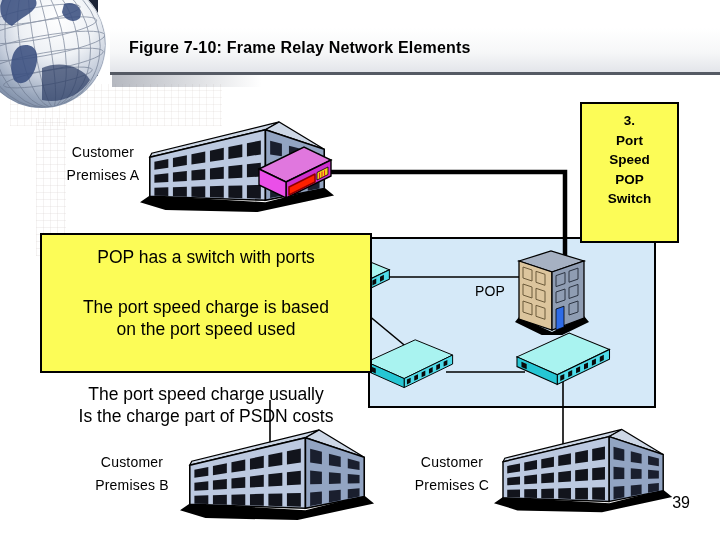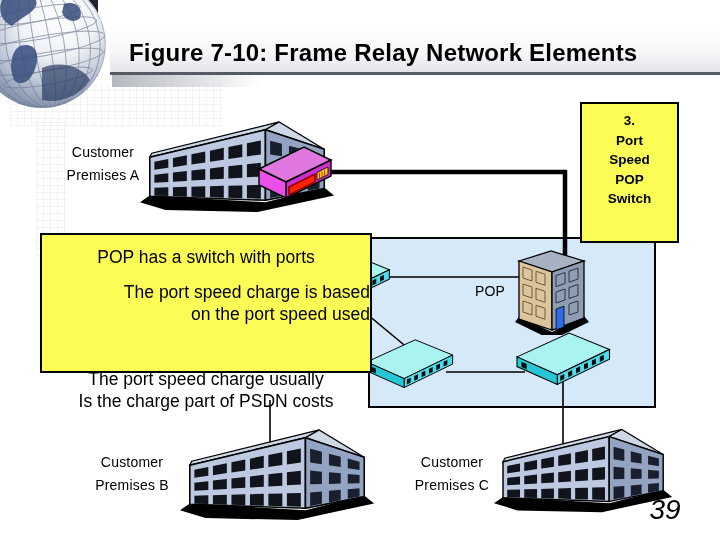--- a/index.html
+++ b/index.html
@@ -20,46 +20,46 @@
   .tex.t2{left:36px;top:118px;width:30px;height:138px;opacity:.45;}
   
   .title-band{
     left:110px;top:28px;width:610px;height:44px;z-index:2;
     background:linear-gradient(180deg,#ffffff 0%,#f6f7f8 55%,#e3e5ea 100%);
     border-bottom:3px solid var(--rule-gray,#555a64);
   }
   .title-band-shadow{left:112px;top:75px;width:150px;height:12px;z-index:2;
     background:linear-gradient(90deg,rgba(120,126,140,.55),rgba(120,126,140,0));}
   .page-title{
-    left:129px;top:39px;z-index:3;font-size:24px;font-weight:bold;letter-spacing:.2px;white-space:nowrap;text-align:right;
+    left:129px;top:39px;z-index:3;font-size:16px;font-weight:bold;letter-spacing:.2px;white-space:nowrap;text-align:right;
   }
   
   .network-area{
     left:368px;top:237px;width:288px;height:171px;z-index:3;box-sizing:border-box;
     background:var(--network-area-bg,#d5e9f8);border:2px solid #000;
   }
   .connectors{left:0;top:0;width:720px;height:540px;z-index:4;pointer-events:none;}
   .artlayer{z-index:5;}
   
   .ybox{
     box-sizing:border-box;background:var(--note-bg,#fcfc57);border:2px solid #000;
     z-index:6;text-align:center;
   }
   .note-box{left:40px;top:233px;width:332px;height:140px;font-size:17.5px;line-height:22px;padding-top:3px;}
   .note-box .p1{margin-top:8px;}
-  .note-box .p2{margin-top:13px;text-align:right;}
+  .note-box .p2{margin-top:28px;}
   .note-box .p3{margin-top:43px;}
   .callout{left:580px;top:102px;width:99px;height:141px;font-size:13.5px;font-weight:bold;line-height:19.5px;padding-top:7px;}
   
   .lbl{position:absolute;z-index:7;font-size:14px;line-height:23px;text-align:center;letter-spacing:.2px;}
   .lbl-a{left:33px;top:141px;width:140px;}
   .lbl-b{left:62px;top:451px;width:140px;}
   .lbl-c{left:382px;top:451px;width:140px;}
   .lbl-pop{left:462px;top:280px;width:56px;}
-  .page-num{left:640px;top:494px;width:50px;z-index:7;font-size:28px;text-align:center;font-style:italic;}
+  .page-num{left:640px;top:494px;width:50px;z-index:7;font-size:16px;text-align:right;}
   svg{display:block;}
 </style>
 </head>
 <body>
 
 <div class="slide">
 
   <div class="tex t1"></div>
   <div class="tex t2"></div>
 

